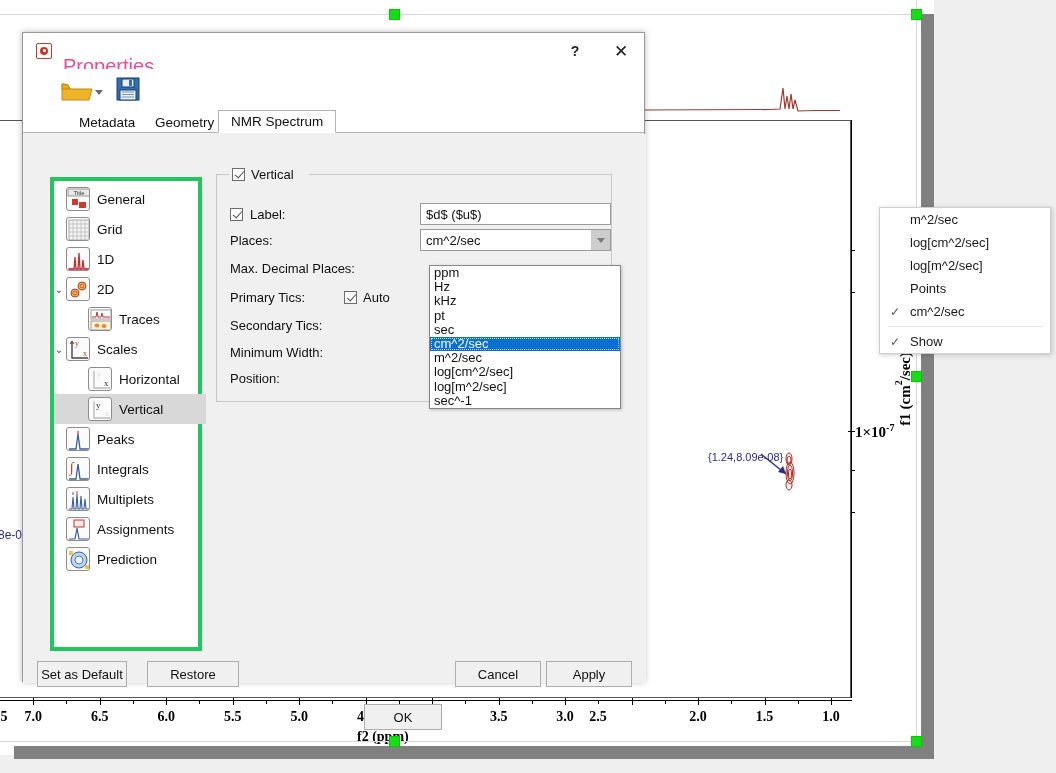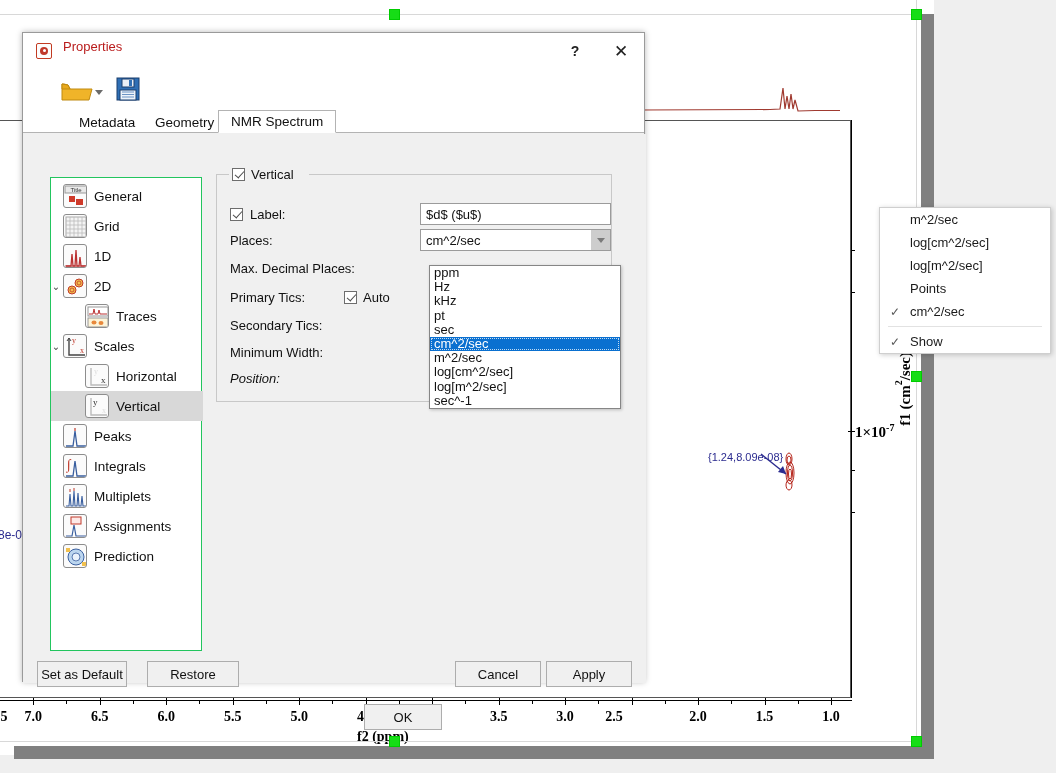--- a/index.html
+++ b/index.html
@@ -85,21 +85,21 @@
   }
   .title-icon::after {
     content:""; position:absolute; left:3px; top:3px; width:8px; height:8px;
     border-radius:50%; background:#c0392b;
   }
   .title-icon::before {
     content:""; position:absolute; left:6px; top:5px; width:3px; height:3px;
     border-radius:50%; background:#ffffff; z-index:2;
   }
   .title-text {
-    position: absolute; left: 40px; top: 6px; font-size: 13px; color: #b91c1c;
+    position: absolute; left: 40px; top: 22px; font-size: 20px; color: #ec4899;
   }
   .tb-btn {
     position: absolute; top: 0; width: 46px; height: 36px;
     display: flex; align-items: center; justify-content: center;
     font-size: 15px; color: #222; cursor: default; background: transparent;
   }
   .tb-btn.help { right: 46px; font-weight: bold; font-size: 14px; }
   .tb-btn.close { right: 0; font-size: 17px; }
 
   .toolbar { position: relative; height: 42px; background: #ffffff; }
@@ -121,21 +121,21 @@
   .tab.active {
     background: #ffffff; border: 1px solid #b3b3b3; border-bottom: 1px solid #ffffff;
     height: 23px;
   }
 
   .dialog-body { position: absolute; left: 0; top: 101px; width: 623px; height: 549px; background: #f0f0f0; }
 
   
   .tree {
     position: absolute; left: 27px; top: 43px; width: 152px; height: 474px;
-    background: #ffffff; border: 1px solid #22c55e;
+    background: #ffffff; border: 4px solid #22c55e;
   }
   .tree-item {
     position: absolute; left: 0; width: 152px; height: 30px;
     display: flex; align-items: center;
   }
   .tree-item.selected { background: #d8d8d8; }
   .tree-chevron {
     position: absolute; width: 14px; height: 14px;
     display:flex; align-items:center; justify-content:center;
     font-size: 10px; color: #4a4a4a;
@@ -283,21 +283,21 @@
         <div class="xtick" style="left: 432.148px;"></div>
         <div class="xlabel-num" style="left: 432.148px;">4.0</div>
         <div class="xtick minor" style="left: 465.391px;"></div>
         <div class="xtick" style="left: 498.633px;"></div>
         <div class="xlabel-num" style="left: 498.633px;">3.5</div>
         <div class="xtick minor" style="left: 531.875px;"></div>
         <div class="xtick" style="left: 565.117px;"></div>
         <div class="xlabel-num" style="left: 565.117px;">3.0</div>
         <div class="xtick minor" style="left: 598.359px;"></div>
         <div class="xtick" style="left: 631.602px;"></div>
-        <div class="xlabel-num" style="left: 614px; text-align: center;">2.5</div>
+        <div class="xlabel-num" style="left: 598px; text-align: center;">2.5</div>
         <div class="xtick minor" style="left: 664.844px;"></div>
         <div class="xtick" style="left: 698.086px;"></div>
         <div class="xlabel-num" style="left: 698.086px;">2.0</div>
         <div class="xtick minor" style="left: 731.328px;"></div>
         <div class="xtick" style="left: 764.57px;"></div>
         <div class="xlabel-num" style="left: 764.57px; text-align: center;">1.5</div>
         <div class="xtick minor" style="left: 797.812px;"></div>
         <div class="xtick" style="left: 831.055px;"></div>
         <div class="xlabel-num" style="left: 831.055px;">1.0</div>
       </div>
@@ -514,21 +514,21 @@
         </div>
 
         <div class="form-row" style="left:13px; top:140px;">
           <span class="form-label">Secondary Tics:</span>
         </div>
 
         <div class="form-row" style="left:13px; top:167px;">
           <span class="form-label">Minimum Width:</span>
         </div>
 
-        <div class="form-row" style="left:13px; top:193px;font-style:italic;">
+        <div class="form-row" style="left:13px; top:193px;">
           <span class="form-label">Position:</span>
         </div>
       </div>
 
       <div class="dropdown-list" id="units-dropdown" style="left:406px; top:131px; width:192px;">
           <div class="dd-item">ppm</div>
           <div class="dd-item">Hz</div>
           <div class="dd-item">kHz</div>
           <div class="dd-item">pt</div>
           <div class="dd-item">sec</div>

